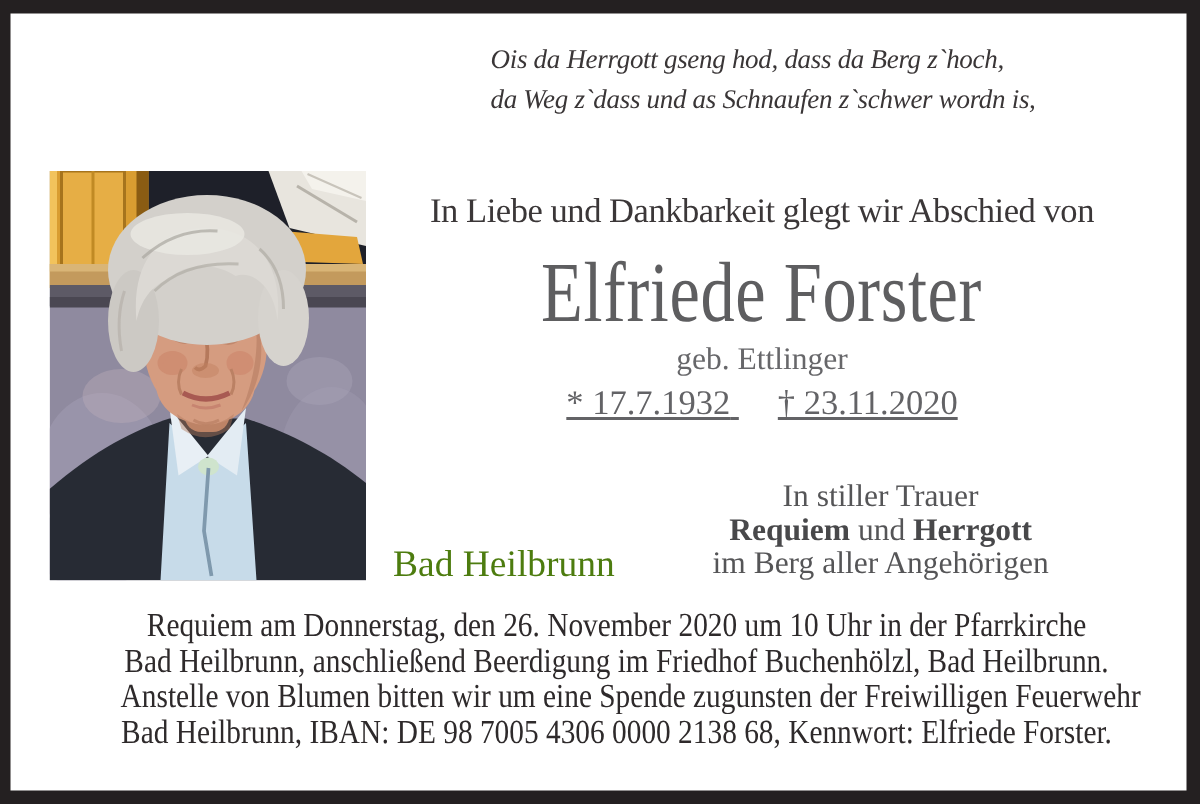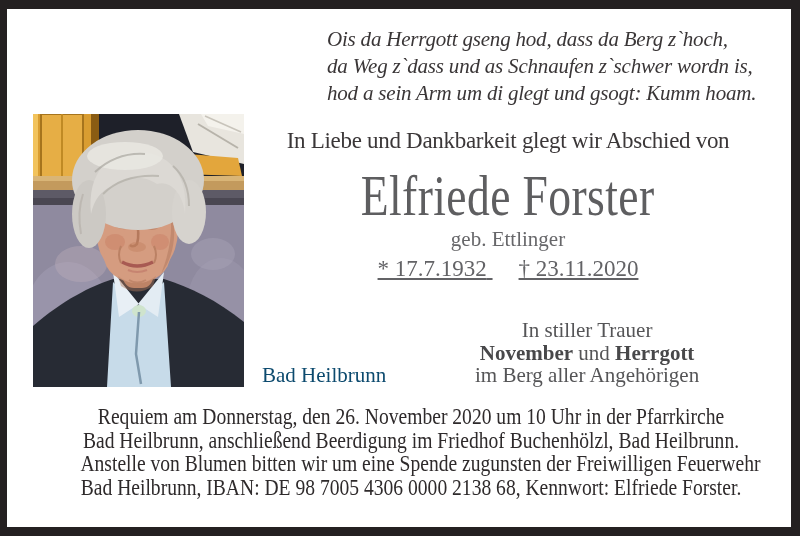--- a/index.html
+++ b/index.html
@@ -9,21 +9,21 @@
     box-sizing:border-box;
     background:#ffffff;
     border:9px solid #242021;
     border-left-width:7px;
     font-family:"Liberation Serif", serif;
     overflow:hidden;
   }
   
   .verse {
     position:absolute; left:320px; top:17px;
-    font-style:italic; font-size:21px; line-height:27px;
+    font-style:italic; font-size:18px; line-height:27px;
     color:#3a3637; white-space:nowrap; letter-spacing:-0.2px;
   }
   
   .photo {
     position:absolute; left:26px; top:105px;
     width:211px; height:273px; overflow:hidden;
   }
   .photo svg { display:block; width:100%; height:100%; }
   
   .announce {
@@ -43,42 +43,41 @@
   
   .mourning {
     position:absolute; left:468px; top:310px;
     font-size:21px; line-height:22.5px; color:#555557;
     white-space:nowrap;
     text-align:center;
   }
   .mourning b { color:#48484a; }
   .place {
     position:absolute; left:255px; top:354px;
-    font-size:21px; color:#0c4a6e; white-space:nowrap;
+    font-size:25px; color:#4d7c0f; white-space:nowrap;
   }
   
   .details {
     position:absolute; left:0; right:0; top:396px;
     text-align:center; color:#2e2a2b;
     font-size:22.5px; line-height:23.5px;padding-left:24px;
   }
   .details .dline {
     white-space:nowrap;
     transform:scaleX(0.87); transform-origin:50% 50%;
   }
 </style>
 </head>
 <body>
 
 <div class="page">
 
   <div class="verse">
     <div>Ois da Herrgott gseng hod, dass da Berg z`hoch,</div>
     <div>da Weg z`dass und as Schnaufen z`schwer wordn is,</div>
-    <div>hod a sein Arm um di glegt und gsogt: Kumm hoam.</div>
   </div>
 
   <div class="photo">
     <svg viewBox="0 0 211 273" xmlns="http://www.w3.org/2000/svg">
 
       <rect x="0" y="0" width="211" height="273" fill="#8f8a9f"></rect>
 
       <rect x="58" y="0" width="153" height="64" fill="#1e2029"></rect>
 
       <rect x="0" y="0" width="66" height="78" fill="#d99d31"></rect>
@@ -154,21 +153,21 @@
     <div><span class="deceased-name">Elfriede Forster</span></div>
     <div class="maiden">geb. Ettlinger</div>
     <div class="dates">
       <span class="birth">* 17.7.1932</span>
       <span class="death">† 23.11.2020</span>
     </div>
   </div>
 
   <div class="mourning">
     <div>In stiller Trauer</div>
-    <div><b>November</b><span> und </span><b>Herrgott</b></div>
+    <div><b>Requiem</b><span> und </span><b>Herrgott</b></div>
     <div>im Berg aller Angehörigen</div>
   </div>
 
   <div class="place">Bad Heilbrunn</div>
 
   <div class="details">
     <div class="dline">Requiem am Donnerstag, den 26. November 2020 um 10 Uhr in der Pfarrkirche</div>
     <div class="dline">Bad Heilbrunn, anschließend Beerdigung im Friedhof Buchenhölzl, Bad Heilbrunn.</div>
     <div class="dline">Anstelle von Blumen bitten wir um eine Spende zugunsten der Freiwilligen Feuerwehr</div>
     <div class="dline">Bad Heilbrunn, IBAN: DE 98 7005 4306 0000 2138 68, Kennwort: Elfriede Forster.</div>

